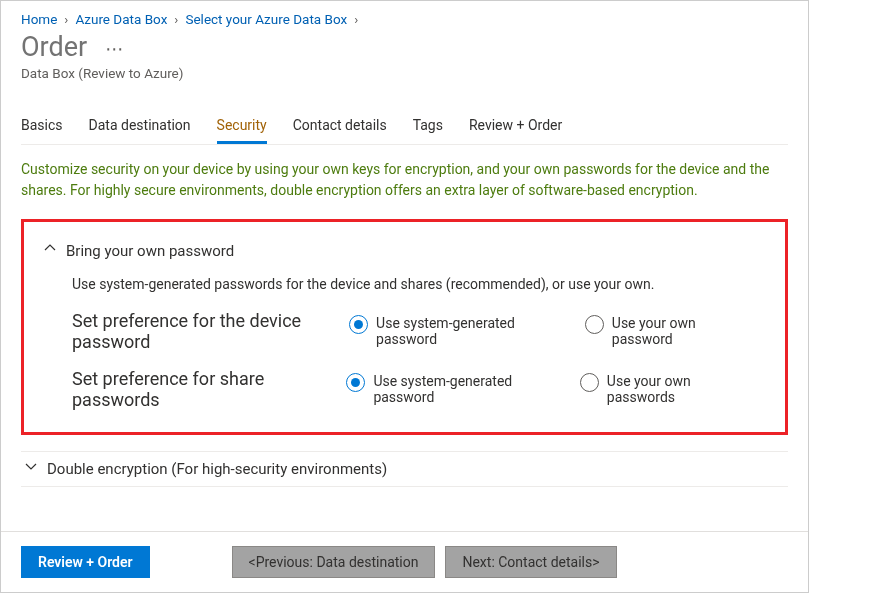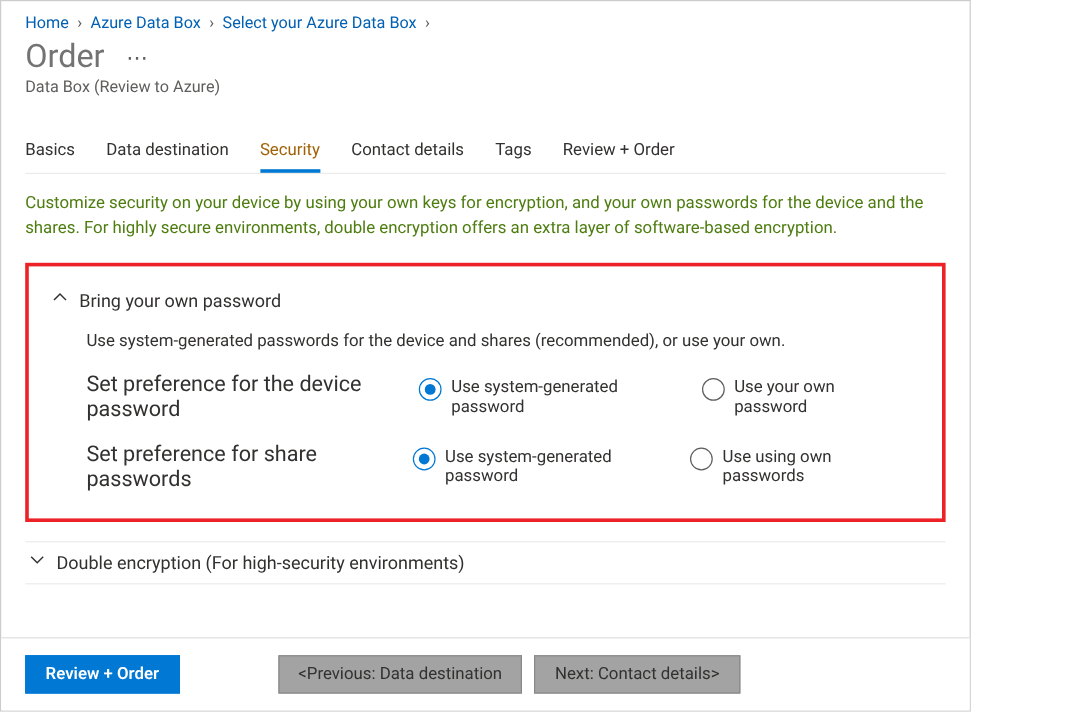--- a/index.html
+++ b/index.html
@@ -259,21 +259,21 @@
           <div class="option-label">Set preference for share passwords</div>
           <div class="radioset">
             <div class="radio-opt">
               <span class="radio-circle selected">
                   <span class="radio-dot"></span>
                 </span>
               <span>Use system-generated password</span>
             </div>
             <div class="radio-opt">
               <span class="radio-circle"></span>
-              <span>Use using own passwords</span>
+              <span>Use your own passwords</span>
             </div>
           </div>
         </div>
       </div>
     </div>
 
     <div class="collapsed-section">
       <div class="expander-header">
         <span class="chev">
           <svg width="12" height="12" viewBox="0 0 12 12">

